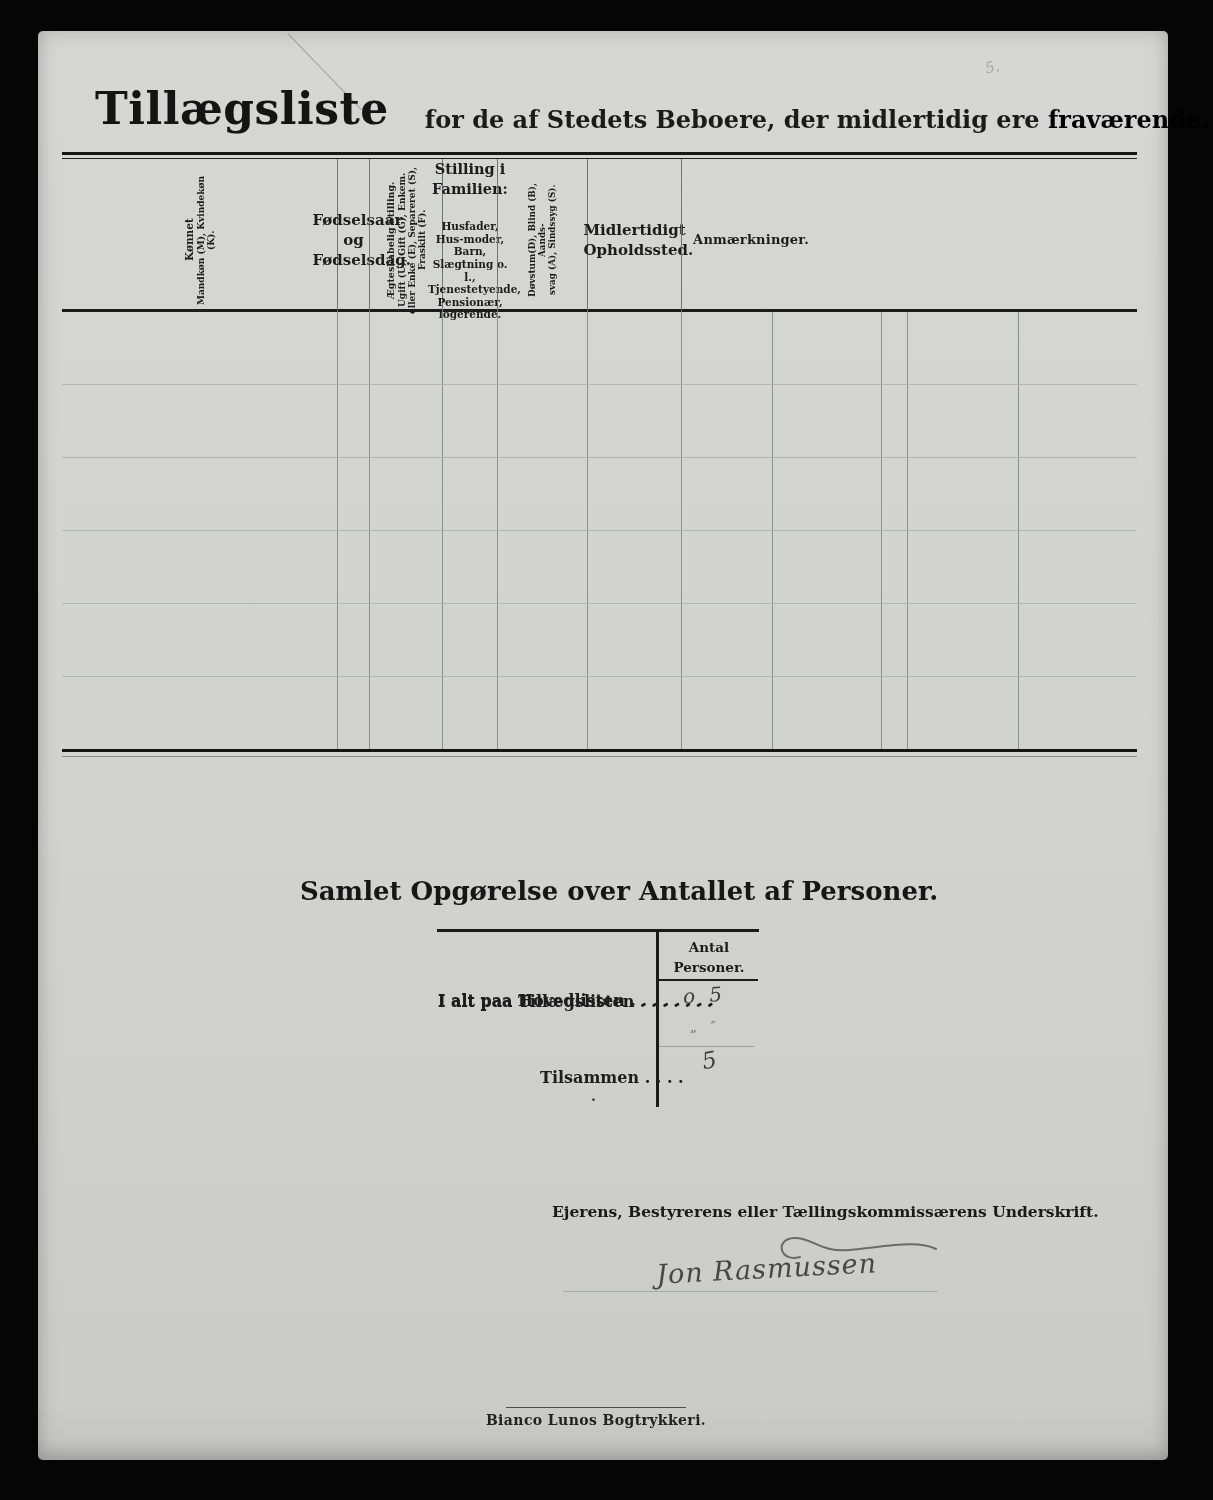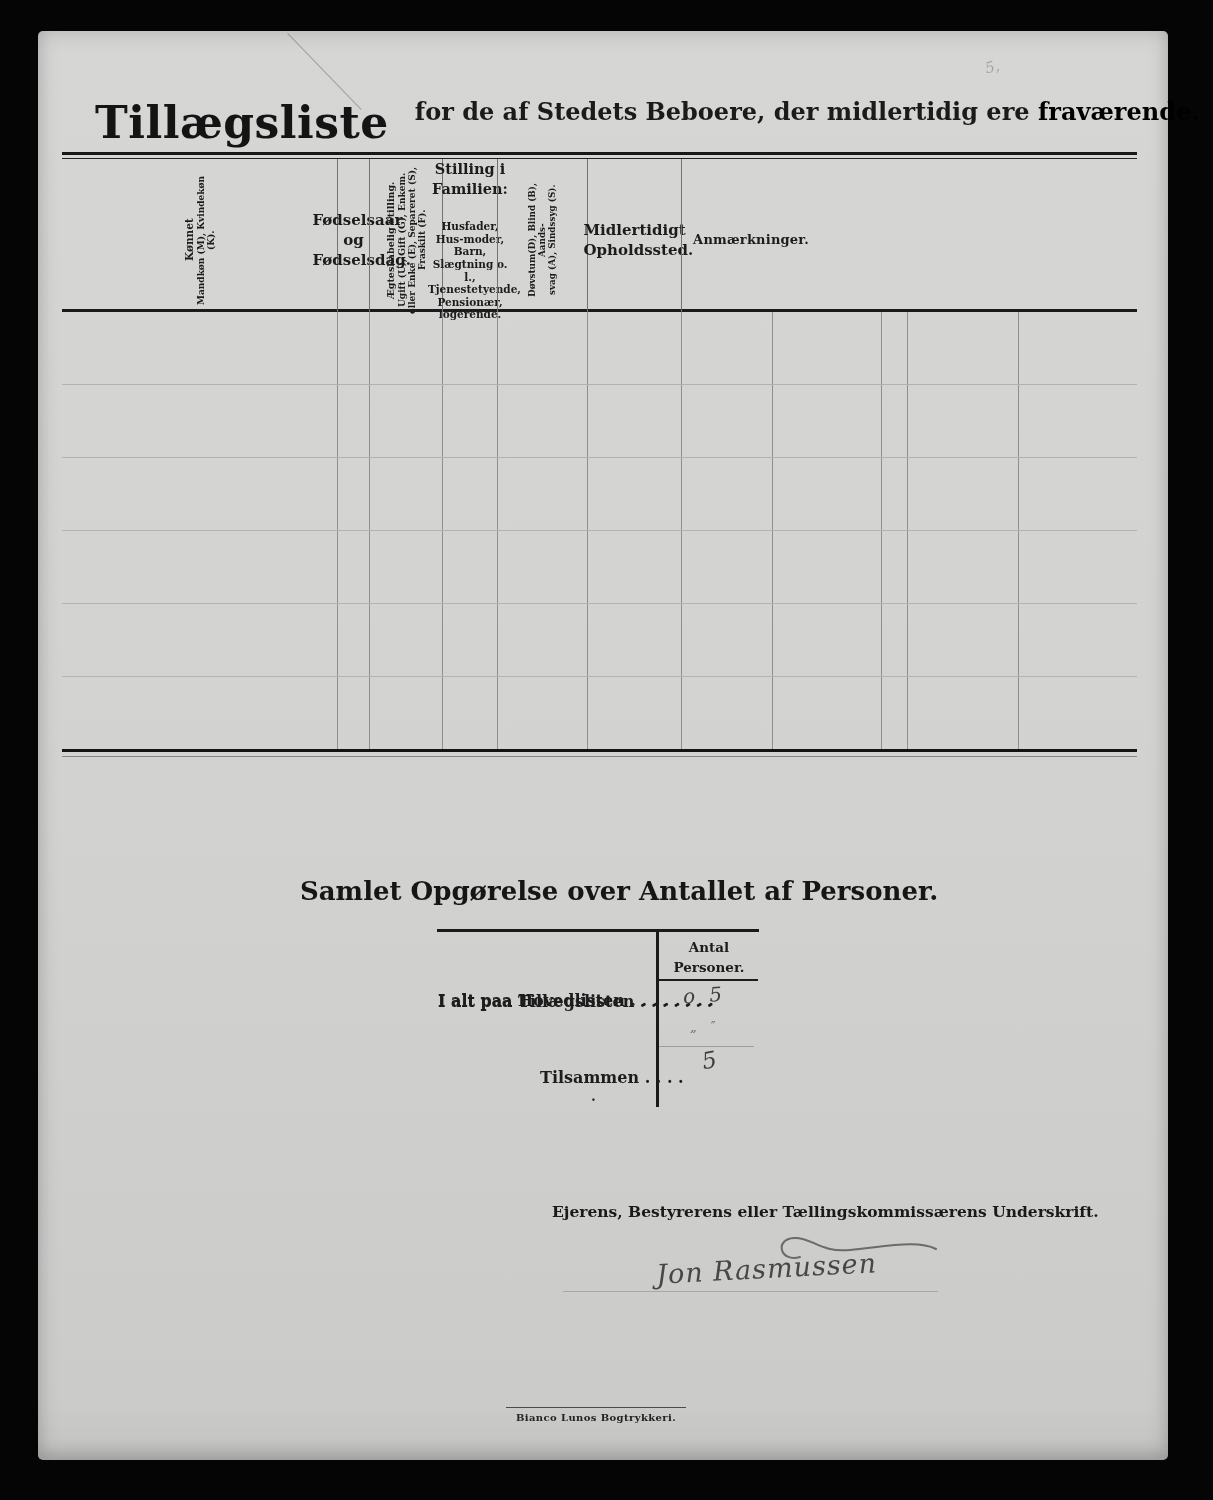--- a/index.html
+++ b/index.html
@@ -9,21 +9,21 @@
     font-family:"DejaVu Serif","Liberation Serif",serif;
     color:#1c1c1c;
   }
   .sheet{
     position:absolute;left:38px;top:31px;width:1130px;height:1429px;
     background:linear-gradient(180deg,#d6d6d5 0%,#d2d2d1 55%,#cbcbca 96%,#c2c2c1 100%);
     border-radius:5px;
     box-shadow:inset 0 0 22px rgba(0,0,0,.16), inset 0 -8px 14px rgba(0,0,0,.10);
   }
   
-  .title-row{position:absolute;left:57px;top:66px;width:1040px;display:flex;align-items:flex-start;gap:26px;white-space:nowrap;}
+  .title-row{position:absolute;left:57px;top:52px;width:1040px;display:flex;align-items:flex-end;gap:36px;white-space:nowrap;}
   .title-main{font-size:44px;font-weight:bold;letter-spacing:.5px;color:#141414;}
   .title-sub{font-size:24px;font-weight:bold;color:#1b1b1b;}
   .title-sub b{color:#000;margin-top:28px;}
   .scratch{position:absolute;left:250px;top:2px;width:106px;height:1px;background:#5f5f5f;opacity:.45;transform:rotate(46deg);transform-origin:left top;}
   .pencil-mark{position:absolute;left:947px;top:27px;font-size:15px;font-style:italic;color:#555;opacity:.38;transform:rotate(-14deg);}
   
   .maintable{position:absolute;left:24px;top:121px;width:1075px;}
   .top-rule{border-top:3px solid #181818;height:3px;border-bottom:1px solid #222;}
   .bottom-rule{border-top:3px solid #141414;height:4px;border-bottom:1px solid #83878a;}
   .thead,.trow{display:grid;grid-template-columns:275px 32px 73px 55px 90px 94px 91px 109px 26px 111px 1fr;}
@@ -58,21 +58,21 @@
   .mini-sumline{position:absolute;left:621px;top:1015px;width:95px;height:1px;background:#9aa09f;}
   .hw-val3{left:664px;top:1016px;font-size:23px;transform:rotate(-10deg);}
   .tils-dot{position:absolute;left:553px;top:1057px;font-size:14px;font-weight:bold;color:#2a2a2a;}
   
   .sig-label{position:absolute;left:514px;top:1171px;width:410px;text-align:center;font-size:15.5px;font-weight:bold;white-space:nowrap;color:#1a1a1a;}
   .sig-flourish{position:absolute;left:728px;top:1196px;}
   .sig-name{position:absolute;left:618px;top:1222px;font-size:27px;font-style:italic;color:#474747;transform:rotate(-3deg);letter-spacing:1px;white-space:nowrap;}
   .sig-faintline{position:absolute;left:525px;top:1260px;width:375px;height:1px;background:#a3a8a8;}
   
   .printer-line{position:absolute;left:468px;top:1376px;width:180px;height:1px;background:#4c4c4c;}
-  .printer-text{position:absolute;left:417px;top:1381px;width:282px;text-align:center;font-size:10px;font-weight:bold;letter-spacing:.4px;color:#222;}
+  .printer-text{position:absolute;left:417px;top:1381px;width:282px;text-align:center;font-size:14px;font-weight:bold;letter-spacing:.4px;color:#222;}
 </style>
 </head>
 <body>
 
 <div class="sheet">
 
   <div class="scratch"></div>
   <div class="pencil-mark">5,</div>
 
   <div class="title-row">

